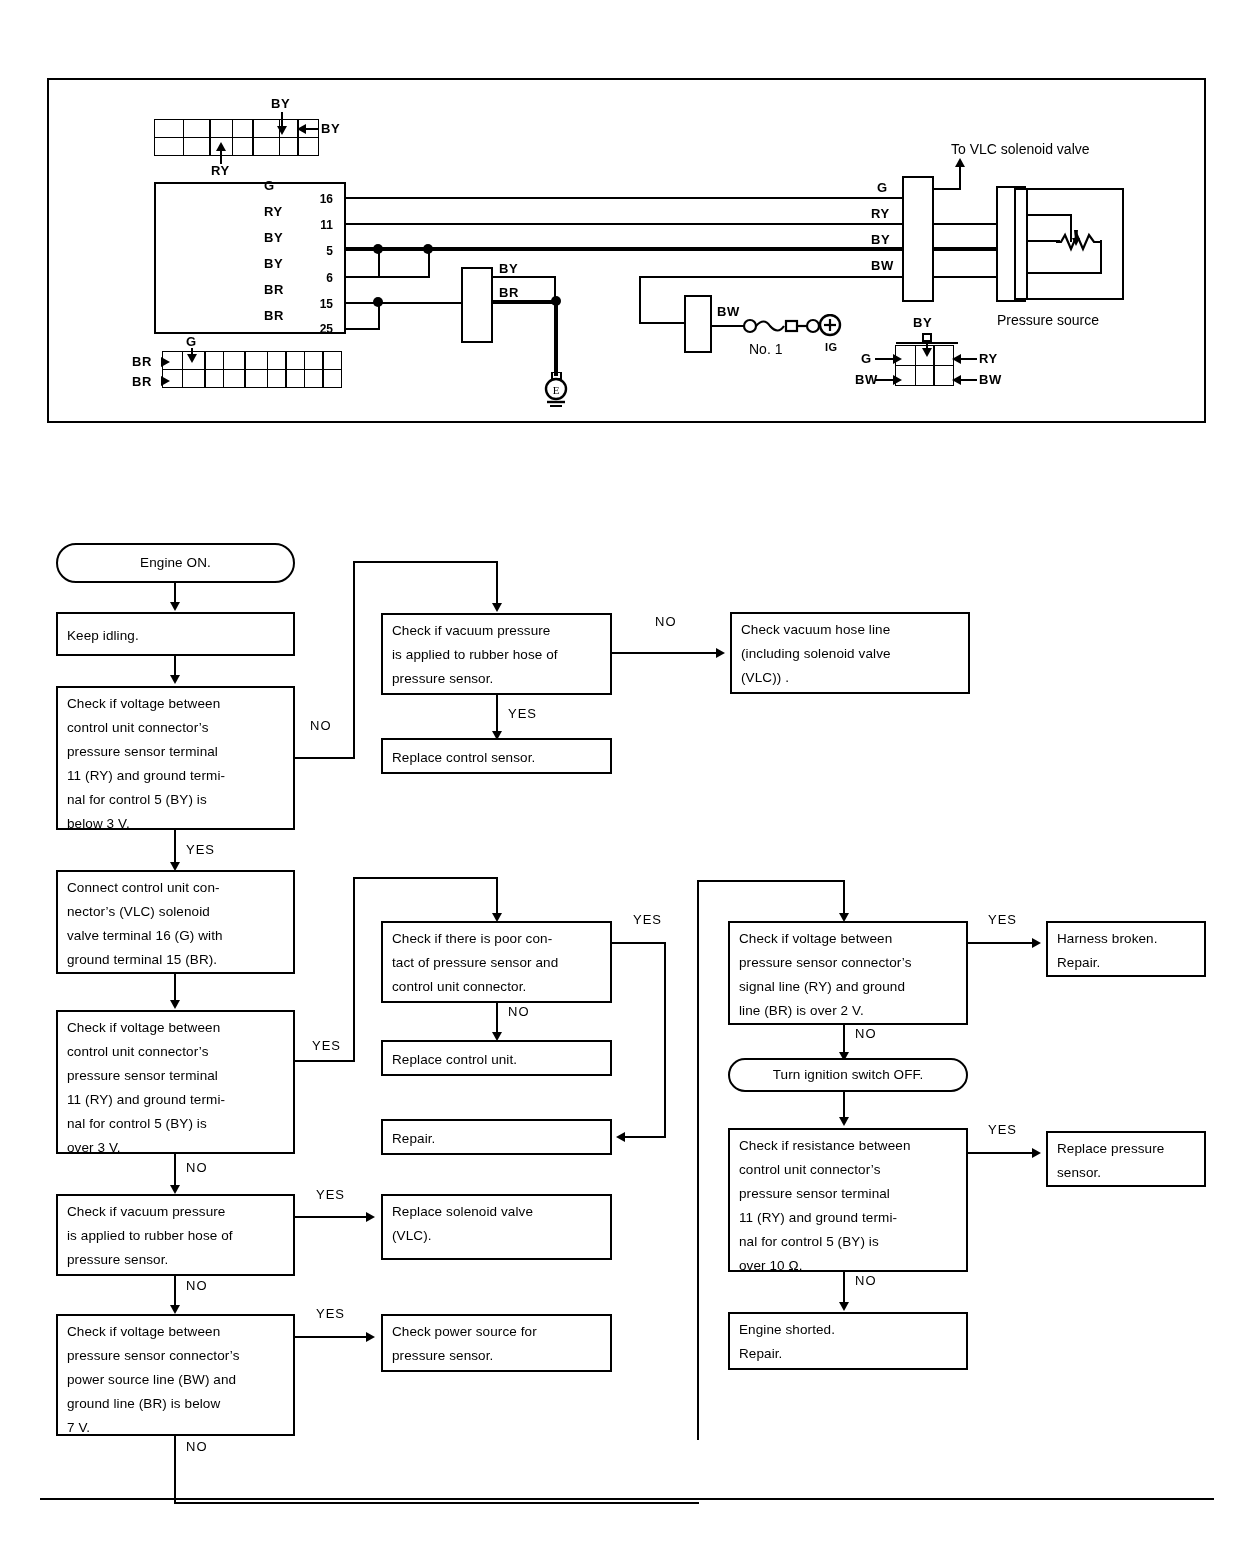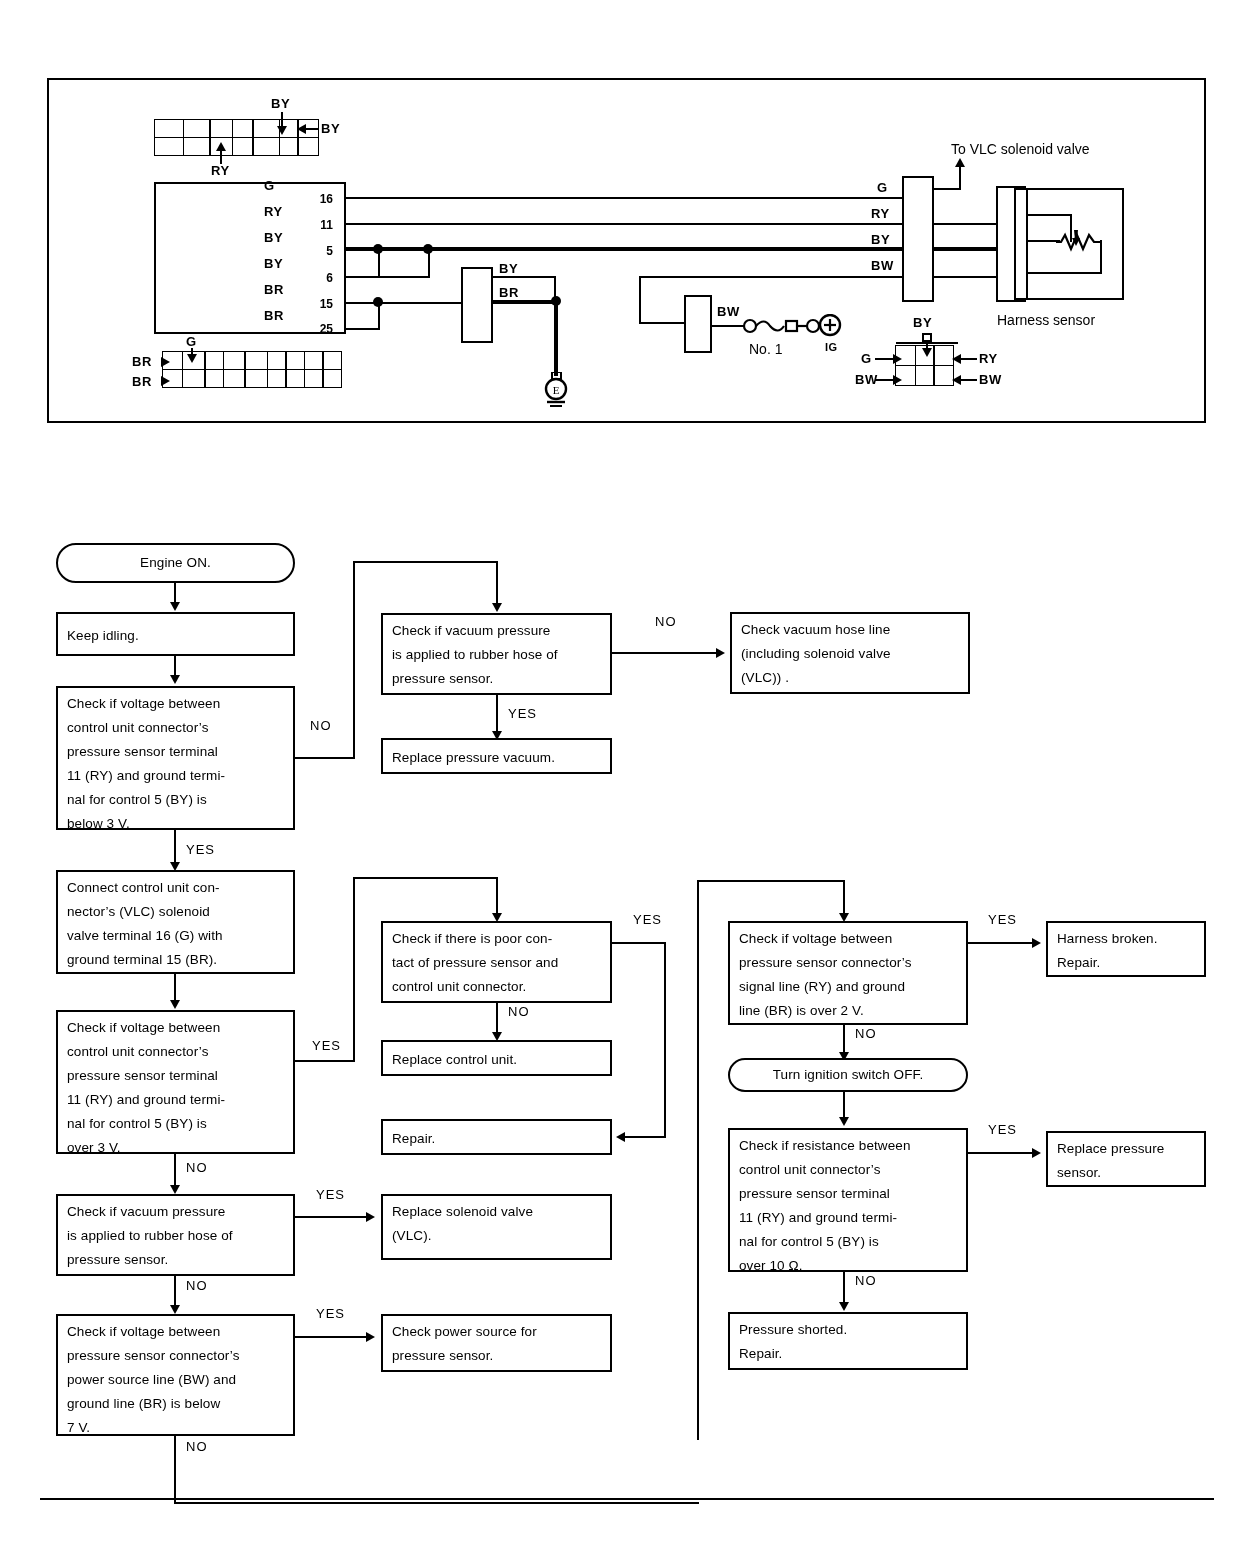--- a/index.html
+++ b/index.html
@@ -243,21 +243,21 @@
   <div class="wline h" style="left:977px; top:160px; width:34px;"></div>
   <div class="wline h" style="left:977px; top:192px; width:76px;"></div>
   <div class="wline v" style="left:1051px; top:160px; height:34px;"></div>
   <div class="gnd-sym" style="left:1007px; top:150px;">
     <svg width="48" height="22" viewBox="0 0 48 22">
       <polyline points="0,12 5,12 9,5 15,19 21,5 27,19 33,5 38,12 46,12" fill="none" stroke="#000" stroke-width="2.2"></polyline>
       <path d="M18 0 L22 0 L21 10 L19 10 Z" fill="#000"></path>
       <path d="M16 8 L24 8 L20 16 Z" fill="#000"></path>
     </svg>
   </div>
-  <div class="wlabel plain" style="left:948px; top:233px;">Harness sensor</div>
+  <div class="wlabel plain" style="left:948px; top:233px;">Pressure source</div>
 
   <div class="wbox" style="left:635px; top:215px; width:28px; height:58px;"></div>
   <div class="wlabel" style="left:668px; top:224px;"></div>
   <div class="wlabel" style="left:668px; top:225px;">BW</div>
   <div class="wline h" style="left:663px; top:245px; width:32px;"></div>
   <div class="gnd-sym" style="left:693px; top:234px;">
     <svg width="86" height="24" viewBox="0 0 86 24">
       <circle cx="8" cy="12" r="6" fill="none" stroke="#000" stroke-width="2.2"></circle>
       <path d="M14 12 q8 -9 14 0 q8 9 14 0" fill="none" stroke="#000" stroke-width="2.2"></path>
       <rect x="44" y="7" width="11" height="10" fill="none" stroke="#000" stroke-width="2.2"></rect>
@@ -352,21 +352,21 @@
   <div>Check vacuum hose line</div>
   <div>(including solenoid valve</div>
   <div>(VLC)) .</div>
 </div>
 
 <div class="fline v" style="left:496px; top:695px; height:39px;"></div>
 <div class="arrow-down" style="left:492px; top:731px;"></div>
 <div class="yn" style="left:508px; top:707px;">YES</div>
 
 <div class="fbox" style="left:381px; top:738px; width:231px; height:36px;">
-  <div style="line-height:28px;">Replace pressure vacuum.</div>
+  <div style="line-height:28px;">Replace control sensor.</div>
 </div>
 
 <div class="fline v" style="left:174px; top:830px; height:36px;"></div>
 <div class="arrow-down" style="left:170px; top:862px;"></div>
 <div class="yn" style="left:186px; top:843px;">YES</div>
 
 <div class="fbox" style="left:56px; top:870px; width:239px; height:104px;">
   <div>Connect control unit con-</div>
   <div>nector’s (VLC) solenoid</div>
   <div>valve terminal 16 (G) with</div>
@@ -462,21 +462,21 @@
 <div class="fbox" style="left:1046px; top:1131px; width:160px; height:56px;">
   <div>Replace pressure</div>
   <div>sensor.</div>
 </div>
 
 <div class="fline v" style="left:843px; top:1272px; height:33px;"></div>
 <div class="arrow-down" style="left:839px; top:1302px;"></div>
 <div class="yn" style="left:855px; top:1274px;">NO</div>
 
 <div class="fbox" style="left:728px; top:1312px; width:240px; height:58px;">
-  <div>Pressure shorted.</div>
+  <div>Engine shorted.</div>
   <div>Repair.</div>
 </div>
 
 <div class="fline v" style="left:174px; top:1154px; height:34px;"></div>
 <div class="arrow-down" style="left:170px; top:1185px;"></div>
 <div class="yn" style="left:186px; top:1161px;">NO</div>
 
 <div class="fbox" style="left:56px; top:1194px; width:239px; height:82px;">
   <div>Check if vacuum pressure</div>
   <div>is applied to rubber hose of</div>

